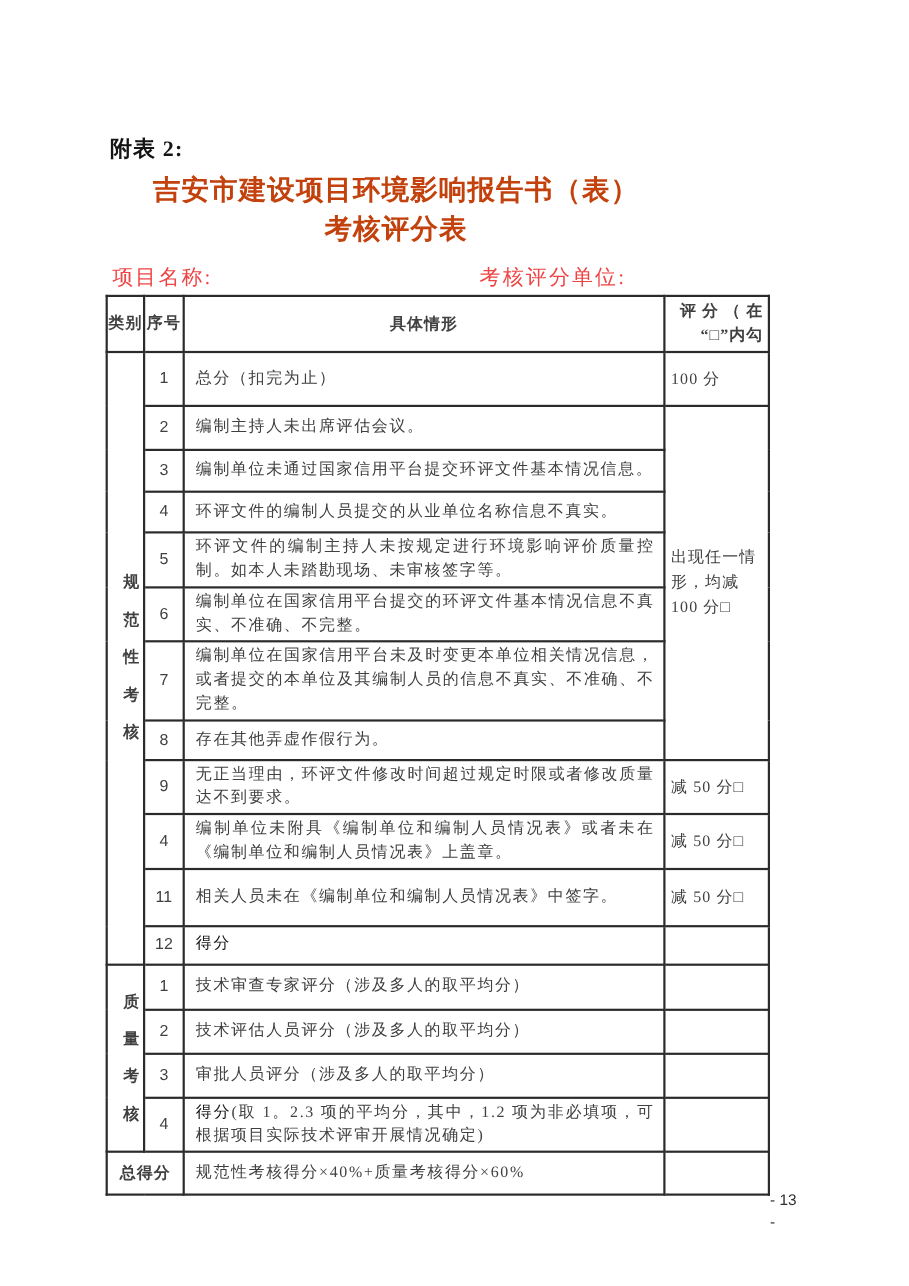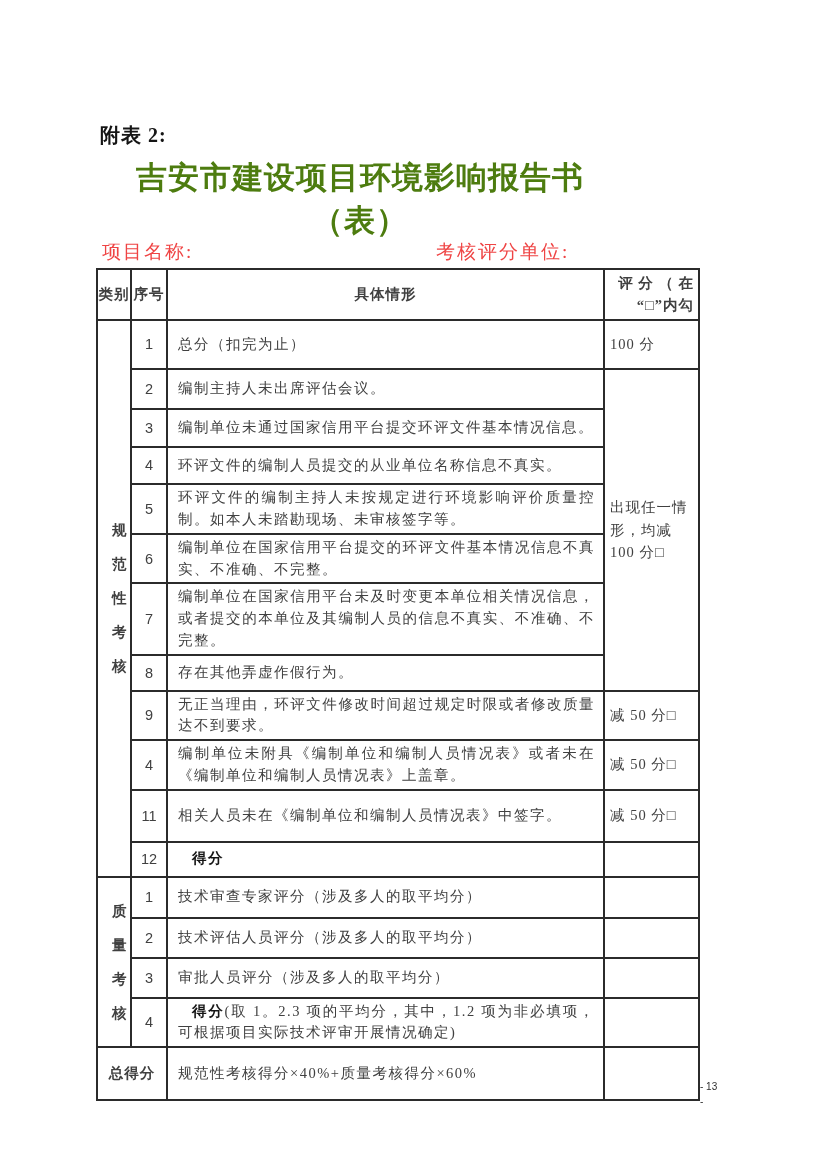--- a/index.html
+++ b/index.html
@@ -28,23 +28,23 @@
     font-weight: bold;
     color: #151515;
     letter-spacing: 1px;
   }
   .title {
     position: absolute;
     left: 100px;
     top: 156px;
     width: 520px;
     text-align: center;
-    font-size: 31px;
-    font-weight: bold;
-    color: #4d7c0f;
+    font-size: 25px;
+    font-weight: bold;
+    color: #c2410c;
     letter-spacing: 1px;
     line-height: 1.4;
   }
   .meta {
     position: absolute;
     left: 102px;
     top: 239px;
     width: 598px;
     font-size: 19px;
     color: #ef4444;
@@ -124,50 +124,50 @@
   }
   .merged-score {
     letter-spacing: 1px;
     line-height: 1.55;
     padding: 12px 5px !important;
     color: #474747;
   }
   .merged-score .line2 {
   }
   .bold-prefix {
-    font-weight: bold;
+    font-weight: normal;
     color: #151515;
-    margin-left: 14px;
   }
   .total-label {
     font-weight: bold;
     color: #111111;
     font-size: 16px;
     text-align: center;
     letter-spacing: 1px;
   }
   .pageno {
     position: absolute;
     left: 700px;
     top: 1080px;
-    font-size: 10px;
+    font-size: 14px;
     color: #2f2f2f;
     font-family: "Liberation Sans", "DejaVu Sans", sans-serif;
     line-height: 1.45;
   }
 </style>
 </head>
 <body>
 
 <div class="page">
 
   <div class="tag">附表 2:</div>
 
   <div class="title">
     <div>吉安市建设项目环境影响报告书（表）</div>
+    <div>考核评分表</div>
   </div>
 
   <div class="meta">
     <span>项目名称:</span>
     <span class="unit">考核评分单位:</span>
   </div>
 
   <table class="score-table">
     <colgroup>
       <col style="width:34px">
@@ -279,21 +279,21 @@
     </tr>
 
     <tr style="height:40px">
       <td class="num">4</td>
       <td class="sit">
         <span class="bold-prefix">得分</span><span>(取 1。2.3 项的平均分，其中，1.2 项为非必填项，可根据项目实际技术评审开展情况确定)</span>
       </td>
       <td class="score-cell"></td>
     </tr>
 
-    <tr style="height:53px">
+    <tr style="height:39px">
       <td class="total-label" colspan="2">总得分</td>
       <td class="sit">规范性考核得分×40%+质量考核得分×60%</td>
       <td class="score-cell"></td>
     </tr>
 
   </tbody>
     </table>
 
   <div class="pageno">
     <div>- 13</div>

